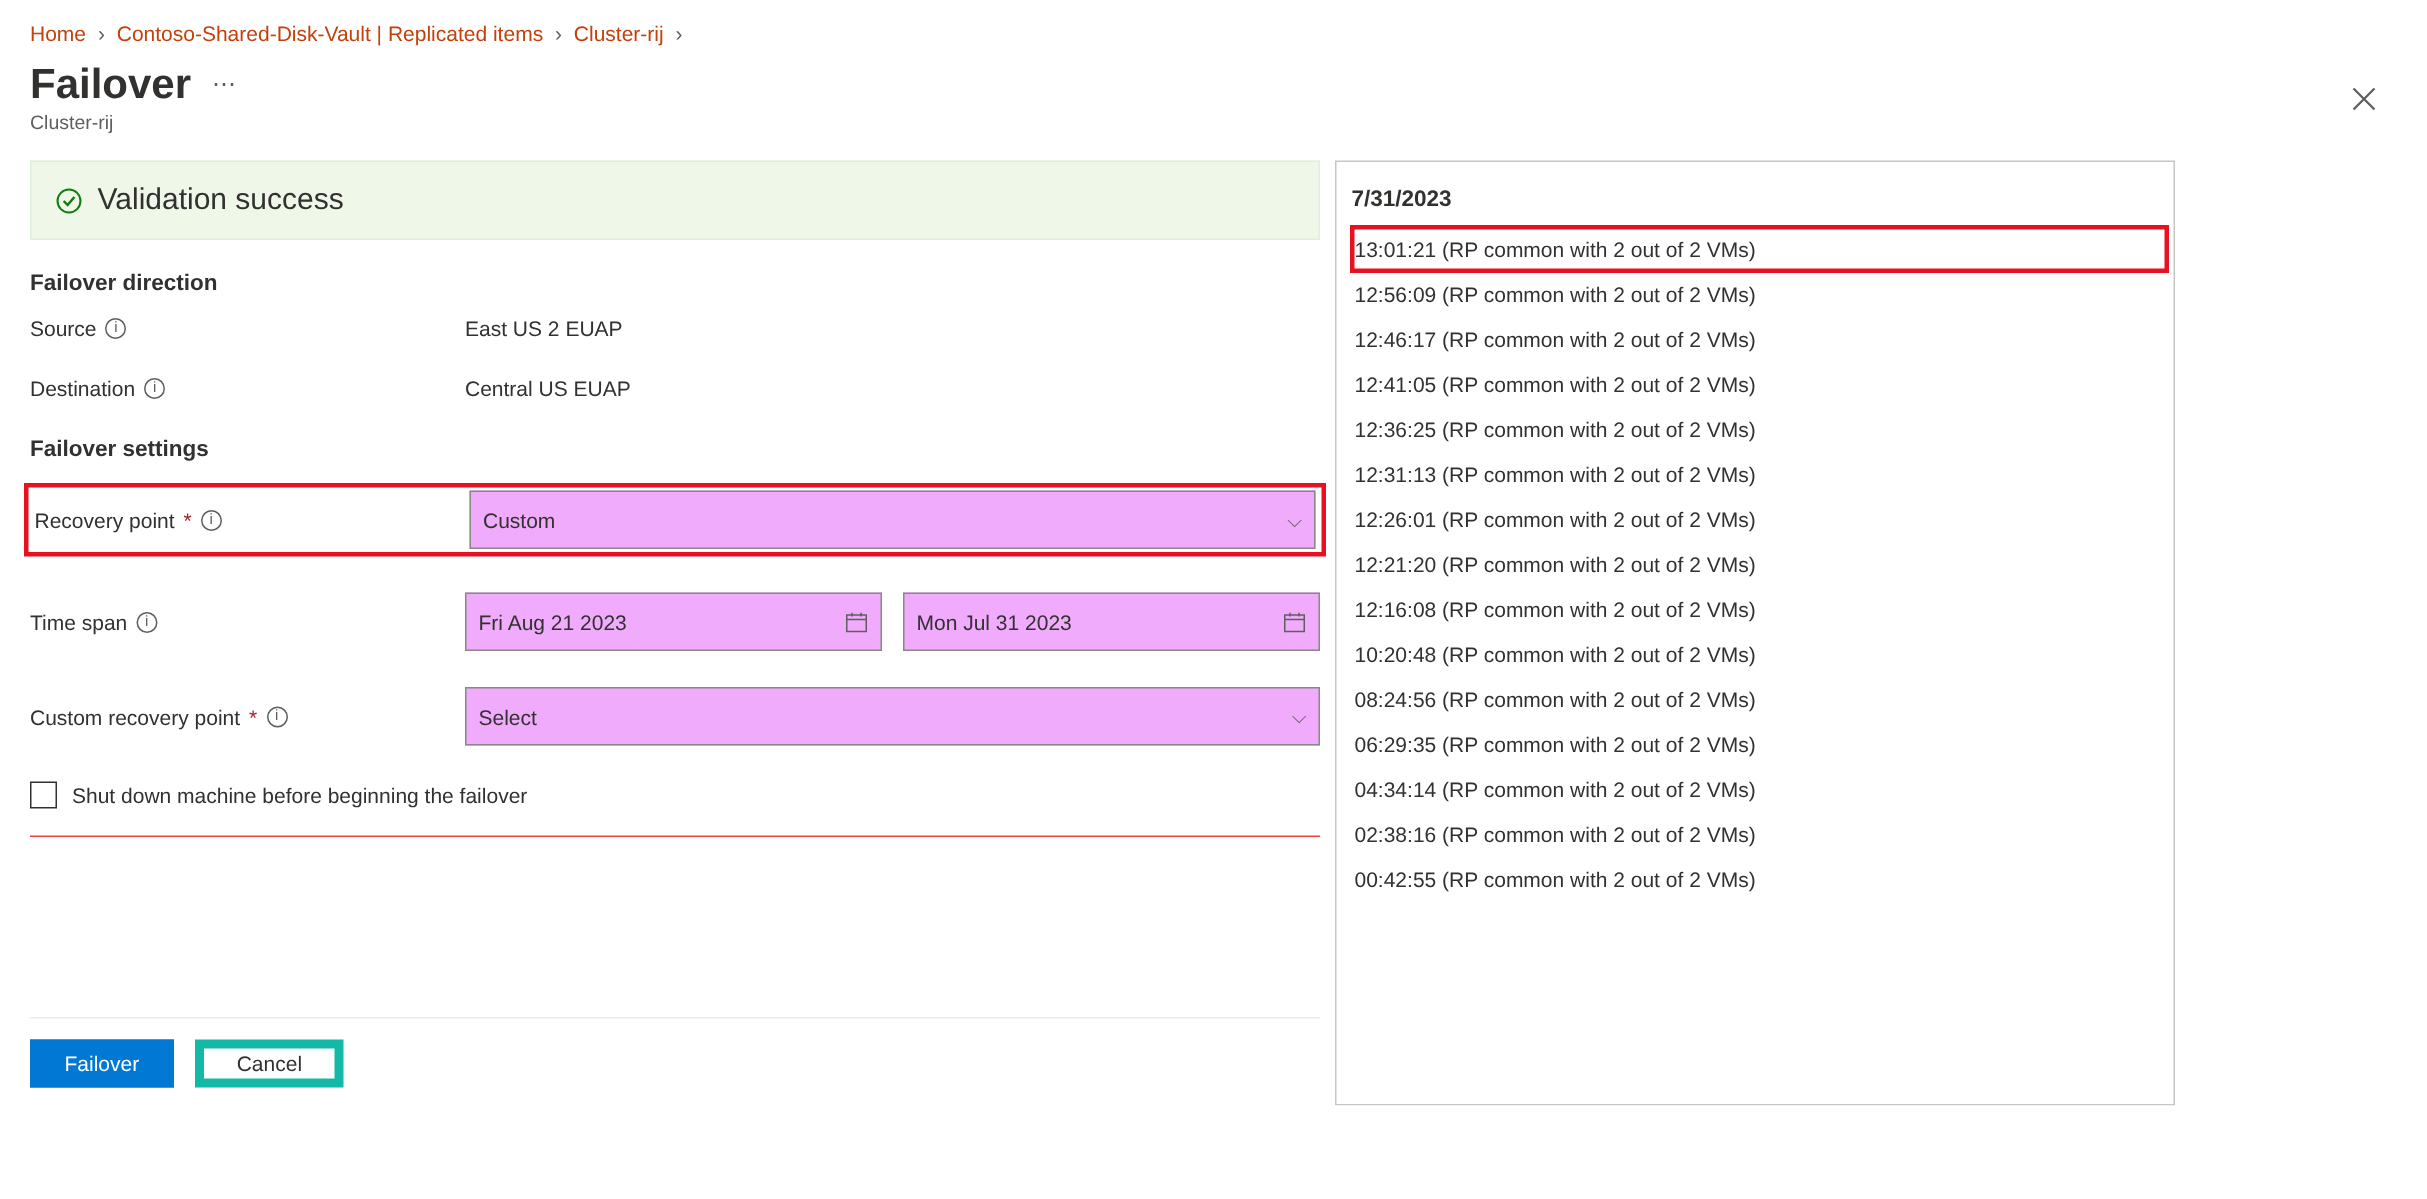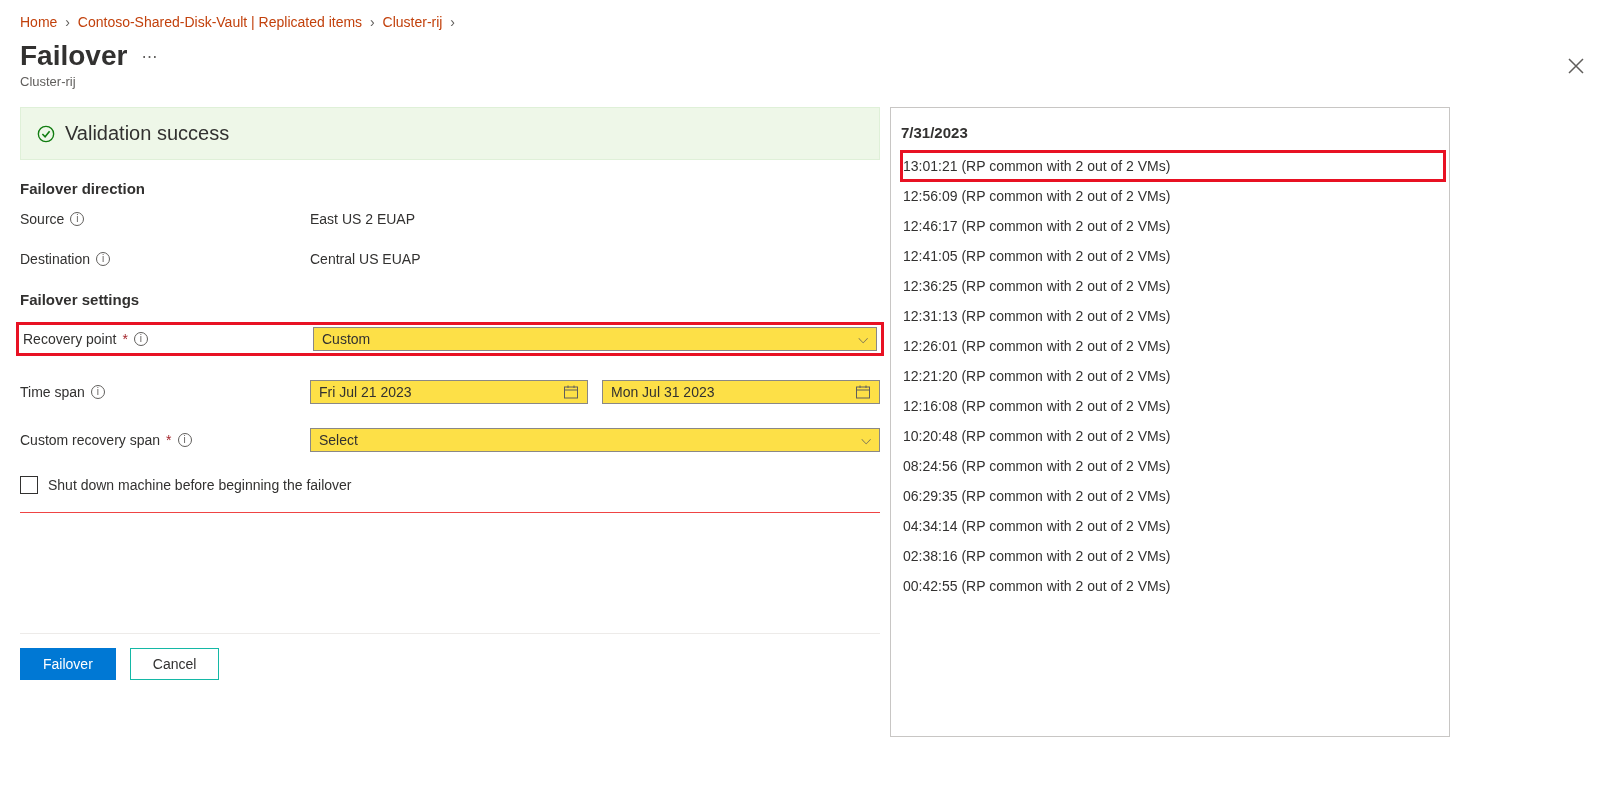--- a/index.html
+++ b/index.html
@@ -107,25 +107,25 @@
     font-size: 10px;
     color: #605e5c;
     line-height: 1;
     cursor: pointer;
   }
   .form-value {
     flex: 1;
   }
   .select-box, .date-box {
     border: 1px solid #8a8886;
-    height: 24px;
+    height: 39px;
     display: flex;
     align-items: center;
     padding: 0 8px;
-    background: #fde047;
+    background: #f0abfc;
     font-size: 14px;
     cursor: pointer;
     justify-content: space-between;
     gap: 44px;
   }
   .select-box .chev {
     font-size: 13px;
     color: #605e5c;
   }
   .highlight-row {
@@ -177,21 +177,21 @@
     justify-content: center;
   }
   .btn-primary {
     background: #0078d4;
     color: #fff;
     border: 1px solid #0078d4;
   }
   .btn-secondary {
     background: #fff;
     color: #323130;
-    border: 1px solid #14b8a6;
+    border: 6px solid #14b8a6;
   }
   
   .rp-panel {
     flex: 0 0 560px;
     border: 1px solid #c8c6c4;
     background: #fff;
     position: relative;
     height: 630px;
     overflow: hidden;
   }
@@ -293,21 +293,21 @@
         </div>
       </div>
 
       <div class="form-row">
         <div class="form-label">
           <span>Time span</span>
           <span class="info-icon">i</span>
         </div>
         <div class="form-value date-pair">
           <div class="date-box">
-            <span>Fri Jul 21 2023</span>
+            <span>Fri Aug 21 2023</span>
             <span class="cal-icon">
               <svg width="16" height="16" viewBox="0 0 16 16">
                   <rect x="1.5" y="3" width="13" height="11" fill="none" stroke="#605e5c"></rect>
                   <line x1="1.5" y1="6" x2="14.5" y2="6" stroke="#605e5c"></line>
                   <line x1="5" y1="1.5" x2="5" y2="4" stroke="#605e5c"></line>
                   <line x1="11" y1="1.5" x2="11" y2="4" stroke="#605e5c"></line>
                 </svg>
             </span>
           </div>
           <div class="date-box">
@@ -319,21 +319,21 @@
                   <line x1="5" y1="1.5" x2="5" y2="4" stroke="#605e5c"></line>
                   <line x1="11" y1="1.5" x2="11" y2="4" stroke="#605e5c"></line>
                 </svg>
             </span>
           </div>
         </div>
       </div>
 
       <div class="form-row">
         <div class="form-label">
-          <span>Custom recovery span</span>
+          <span>Custom recovery point</span>
           <span class="req">*</span>
           <span class="info-icon">i</span>
         </div>
         <div class="form-value">
           <div class="select-box">
             <span>Select</span>
             <span class="chev">⌵</span>
           </div>
         </div>
       </div>

